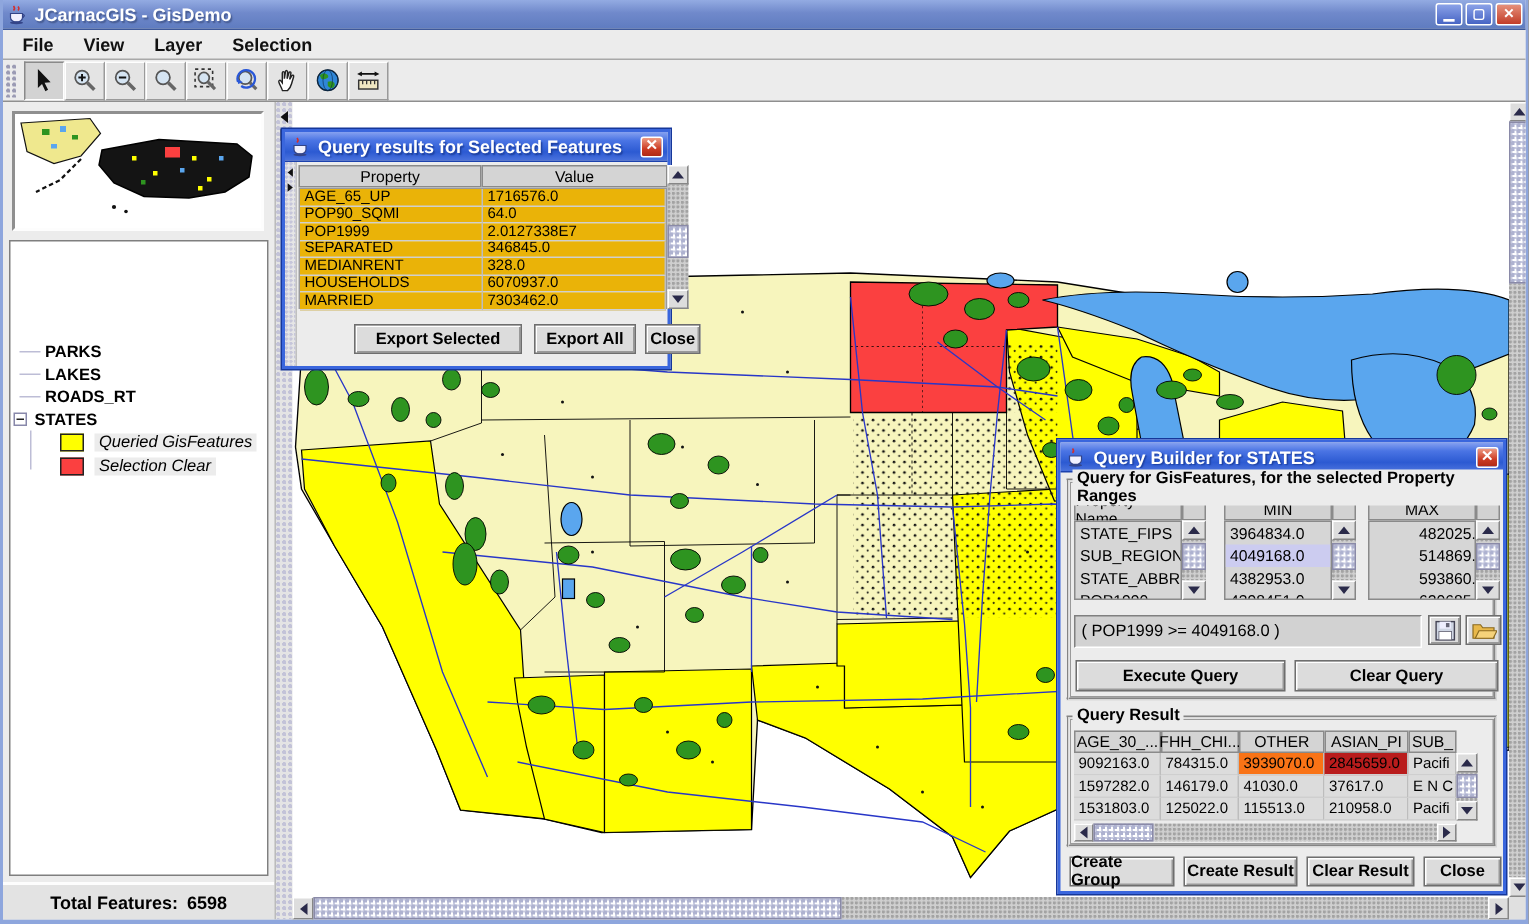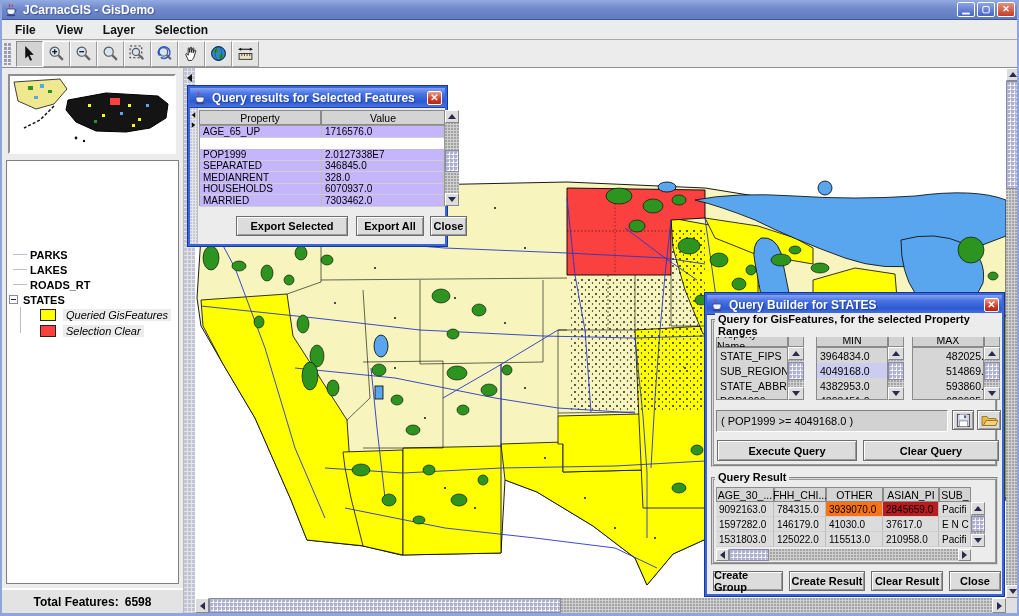--- a/index.html
+++ b/index.html
@@ -47,21 +47,21 @@
   }
   .tbtn.pressed { border-color:#8a8a8a #fff #fff #8a8a8a; background:#d3d3d3; }
   
   .leftpanel { position:absolute; left:0; top:68px; width:181px; height:545px; background:#ececec; }
   .overview {
     position:absolute; left:6px; top:6px; width:168px; height:80px; background:#fff;
     border:2px solid; border-color:#8f8f8f #fdfdfd #fdfdfd #8f8f8f;
   }
   .treepanel {
     position:absolute; left:4px; top:92px; width:173px; height:424px; background:#fff;
-    border:1px solid #7f7f7f; overflow:hidden; padding-top:86px;
+    border:1px solid #7f7f7f; overflow:hidden; padding-top:66px;
   }
   .treerow { display:flex; align-items:center; height:15px; position:relative; }
   .treerow .lbl { font-size:11px; font-weight:bold; color:#000; }
   .tree-stub { width:14px; height:1px; background:#bdbdd6; margin-right:3px; margin-left:6px; }
   .expander {
     width:9px; height:9px; border:1px solid #8888aa; background:#fff; margin-left:2px; margin-right:5px;
     position:relative;
   }
   .expander::after { content:""; position:absolute; left:1px; top:3px; width:5px; height:1px; background:#222; }
   .childrow { display:flex; align-items:center; height:16px; }
@@ -122,21 +122,21 @@
     font-family:"Liberation Sans",sans-serif;
   }
   .minidiv { position:absolute; left:0; top:20px; bottom:0; width:8px; background:#e6e6e6;
     background-image:radial-gradient(circle at 1px 1px,#c6c6da 40%,transparent 42%); background-size:3px 3px;
     border-right:1px solid #c0c0c0; }
   
   .tbl-head { background:#d4d4d4; border:1px solid #8a8a8a; font-size:10.5px; color:#000;
     display:flex; align-items:center; justify-content:center; position:absolute; }
   .cellrow { position:absolute; display:flex; }
   .cell { font-size:10px; color:#000; padding-left:3px; display:flex; align-items:center;
-    border-right:1px solid #bdbdbd; border-bottom:1px solid #cfcfcf; background:#c4b5fd; overflow:hidden; white-space:nowrap; }
+    border-right:1px solid #bdbdbd; border-bottom:1px solid #cfcfcf; background:#eab308; overflow:hidden; white-space:nowrap; }
   
   .listbox { position:absolute; }
   .list-head { position:absolute; left:0; top:0; height:15px; background:#d2d2d2;
     border:1px solid #8a8a8a; font-size:10.5px; display:flex; align-items:center; justify-content:center; }
   .list-body { position:absolute; top:15px; background:#d6d6d6; border:1px solid #8a8a8a; overflow:hidden; }
   .list-item { height:15px; font-size:10.5px; display:flex; align-items:center; padding-left:3px; color:#000; white-space:nowrap; }
   .list-item.selected { background:#ccccf0; }
   .grouplabel { position:absolute; font-size:11px; font-weight:bold; color:#000; background:#ececec; padding:0 3px; z-index:2; }
   .groupbox { position:absolute; border:1px solid #fff; box-shadow:0 0 0 1px #9a9a9a inset;
     border:2px groove #d8d8d8; }
@@ -515,20 +515,24 @@
       </div>
 
       <div class="tbl-head" style="left:9px; top:2px; width:122px; height:15px;">Property</div>
       <div class="tbl-head" style="left:131px; top:2px; width:124px; height:15px;">Value</div>
 
       <div style="position:absolute; left:9px; top:17px; width:246px; height:81px; background:#fff; border:1px solid #9a9a9a;">
         <div class="cellrow" style="left:0;top:0;width:100%;">
             <div class="cell" style="width:122px;height:11.5px;">AGE_65_UP</div>
             <div class="cell" style="width:122px;height:11.5px;">1716576.0</div>
           </div>
+        <div class="cellrow" style="left:0;top:11.5px;width:100%;">
+            <div class="cell" style="width:122px;height:11.5px;">POP90_SQMI</div>
+            <div class="cell" style="width:122px;height:11.5px;">64.0</div>
+          </div>
         <div class="cellrow" style="left:0;top:23px;width:100%;">
             <div class="cell" style="width:122px;height:11.5px;">POP1999</div>
             <div class="cell" style="width:122px;height:11.5px;">2.0127338E7</div>
           </div>
         <div class="cellrow" style="left:0;top:34.5px;width:100%;">
             <div class="cell" style="width:122px;height:11.5px;">SEPARATED</div>
             <div class="cell" style="width:122px;height:11.5px;">346845.0</div>
           </div>
         <div class="cellrow" style="left:0;top:46px;width:100%;">
             <div class="cell" style="width:122px;height:11.5px;">MEDIANRENT</div>

